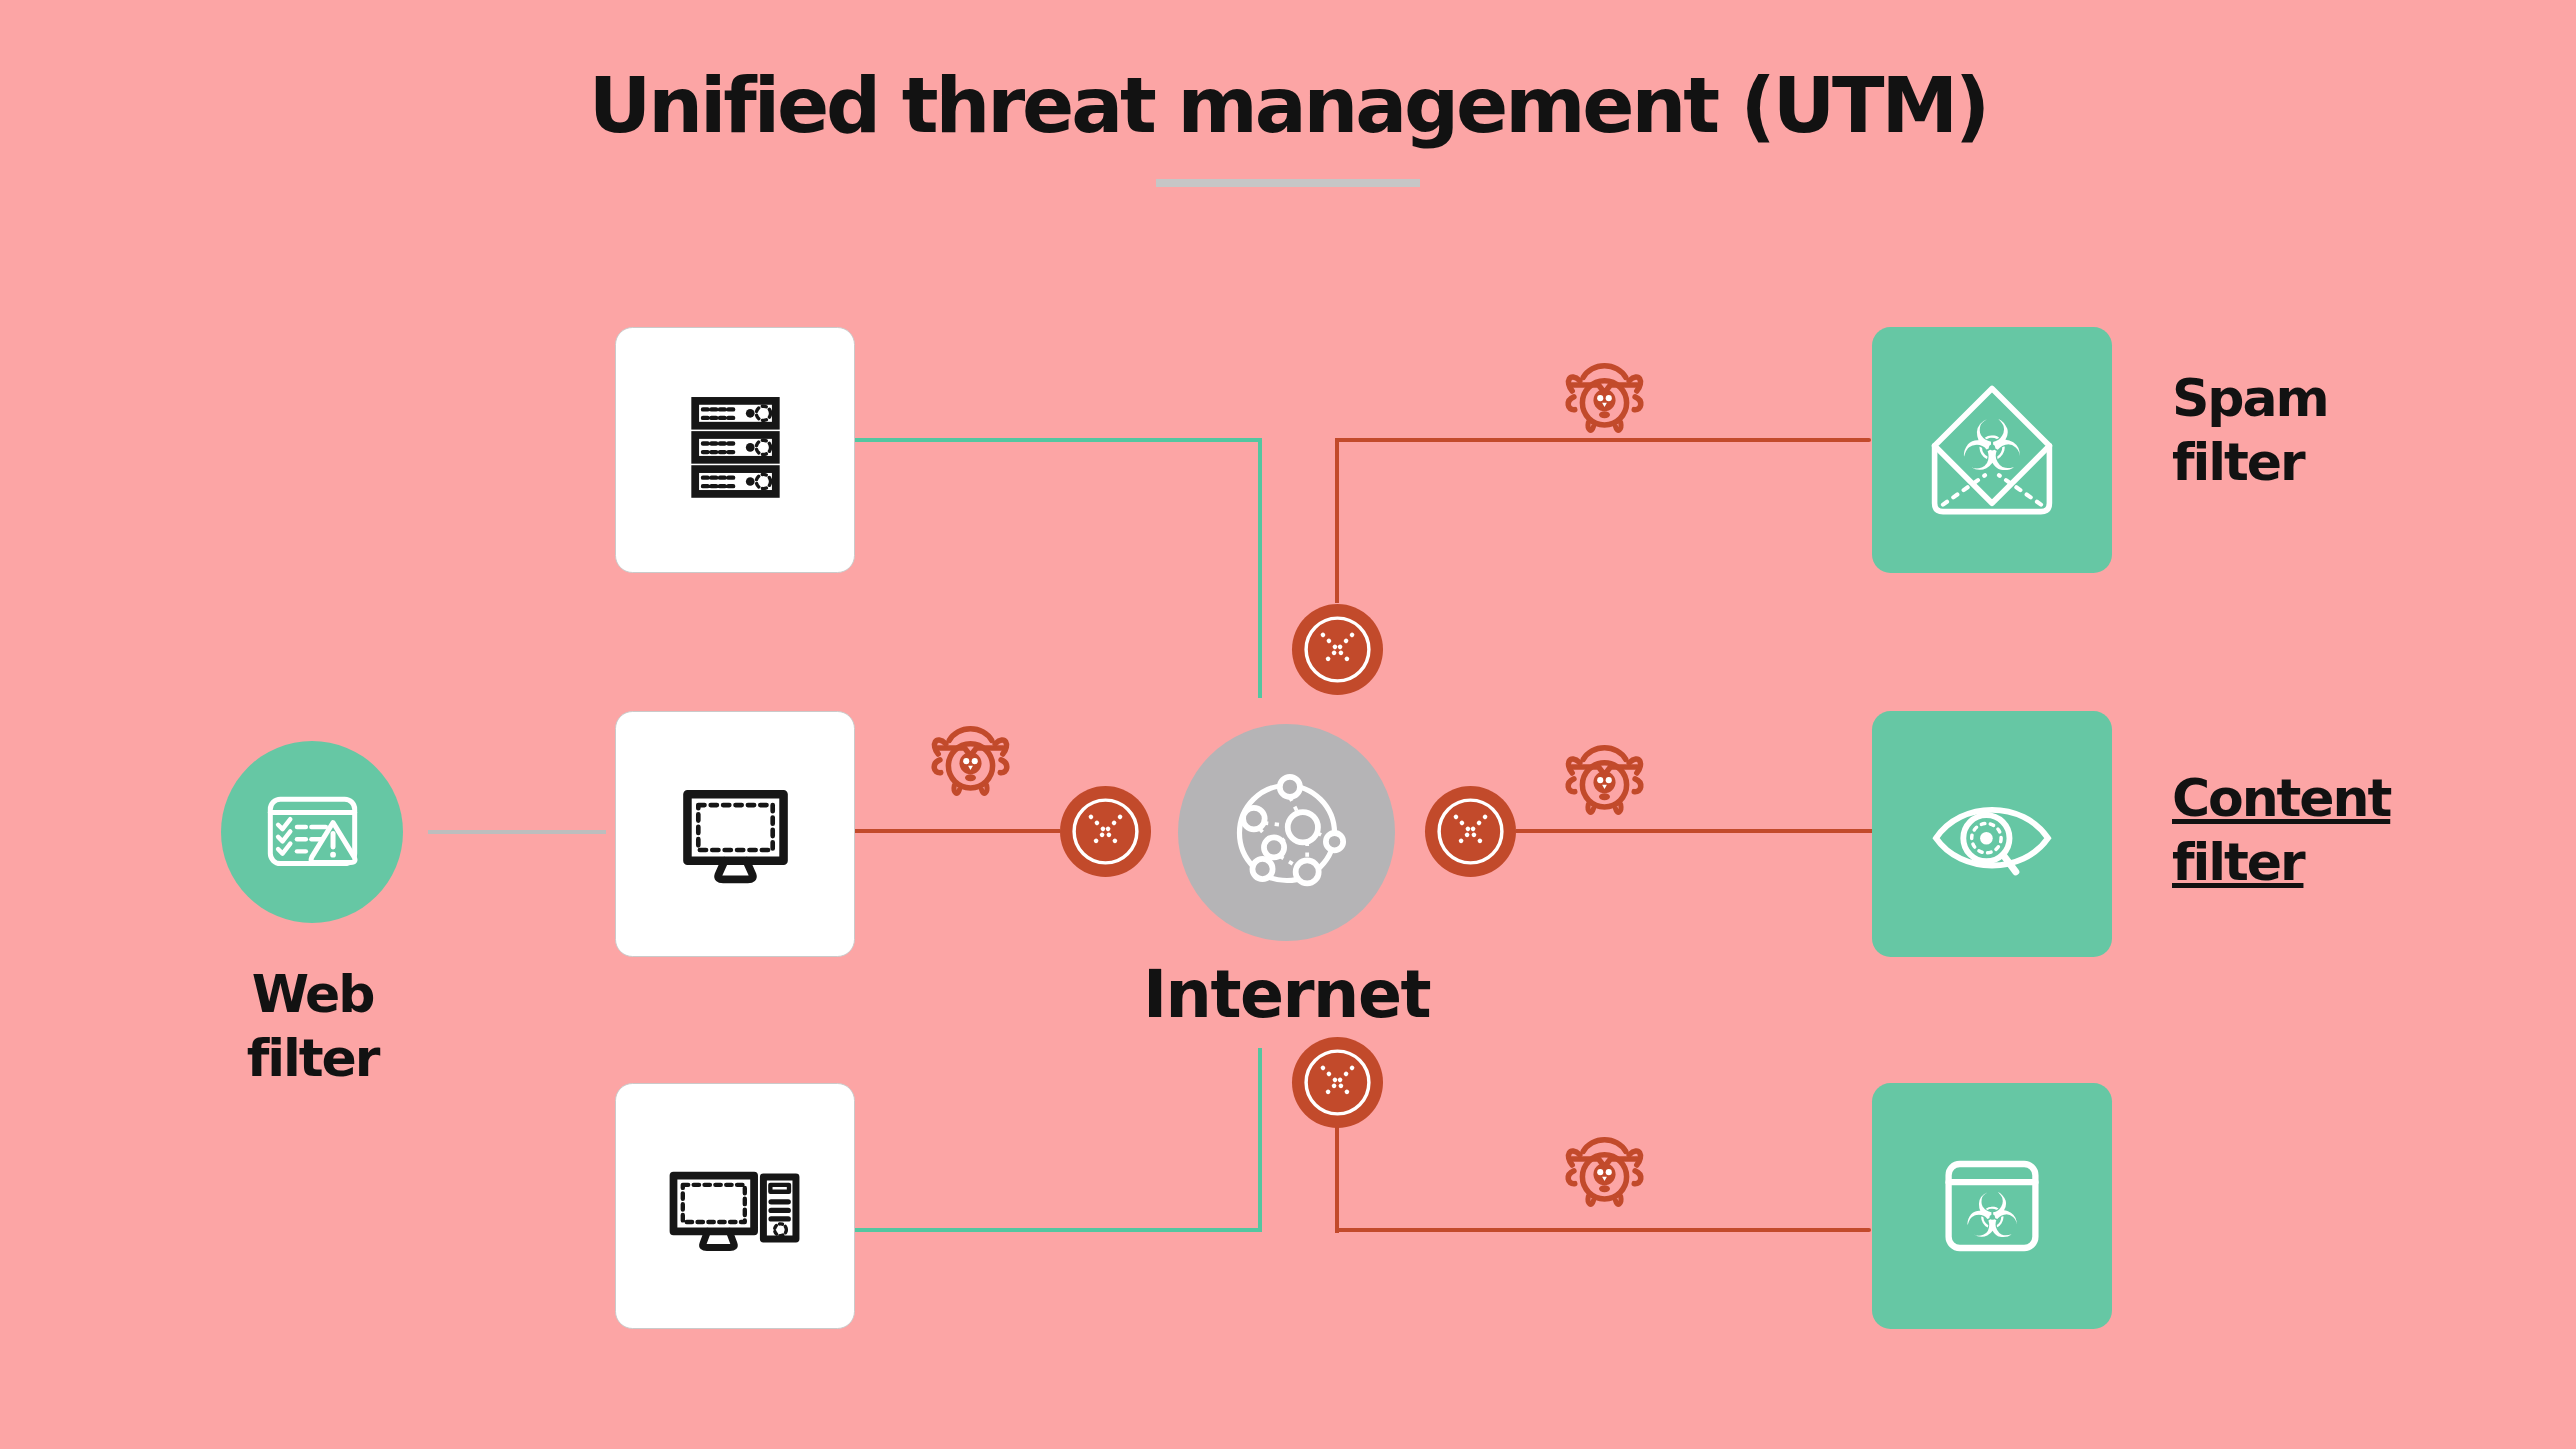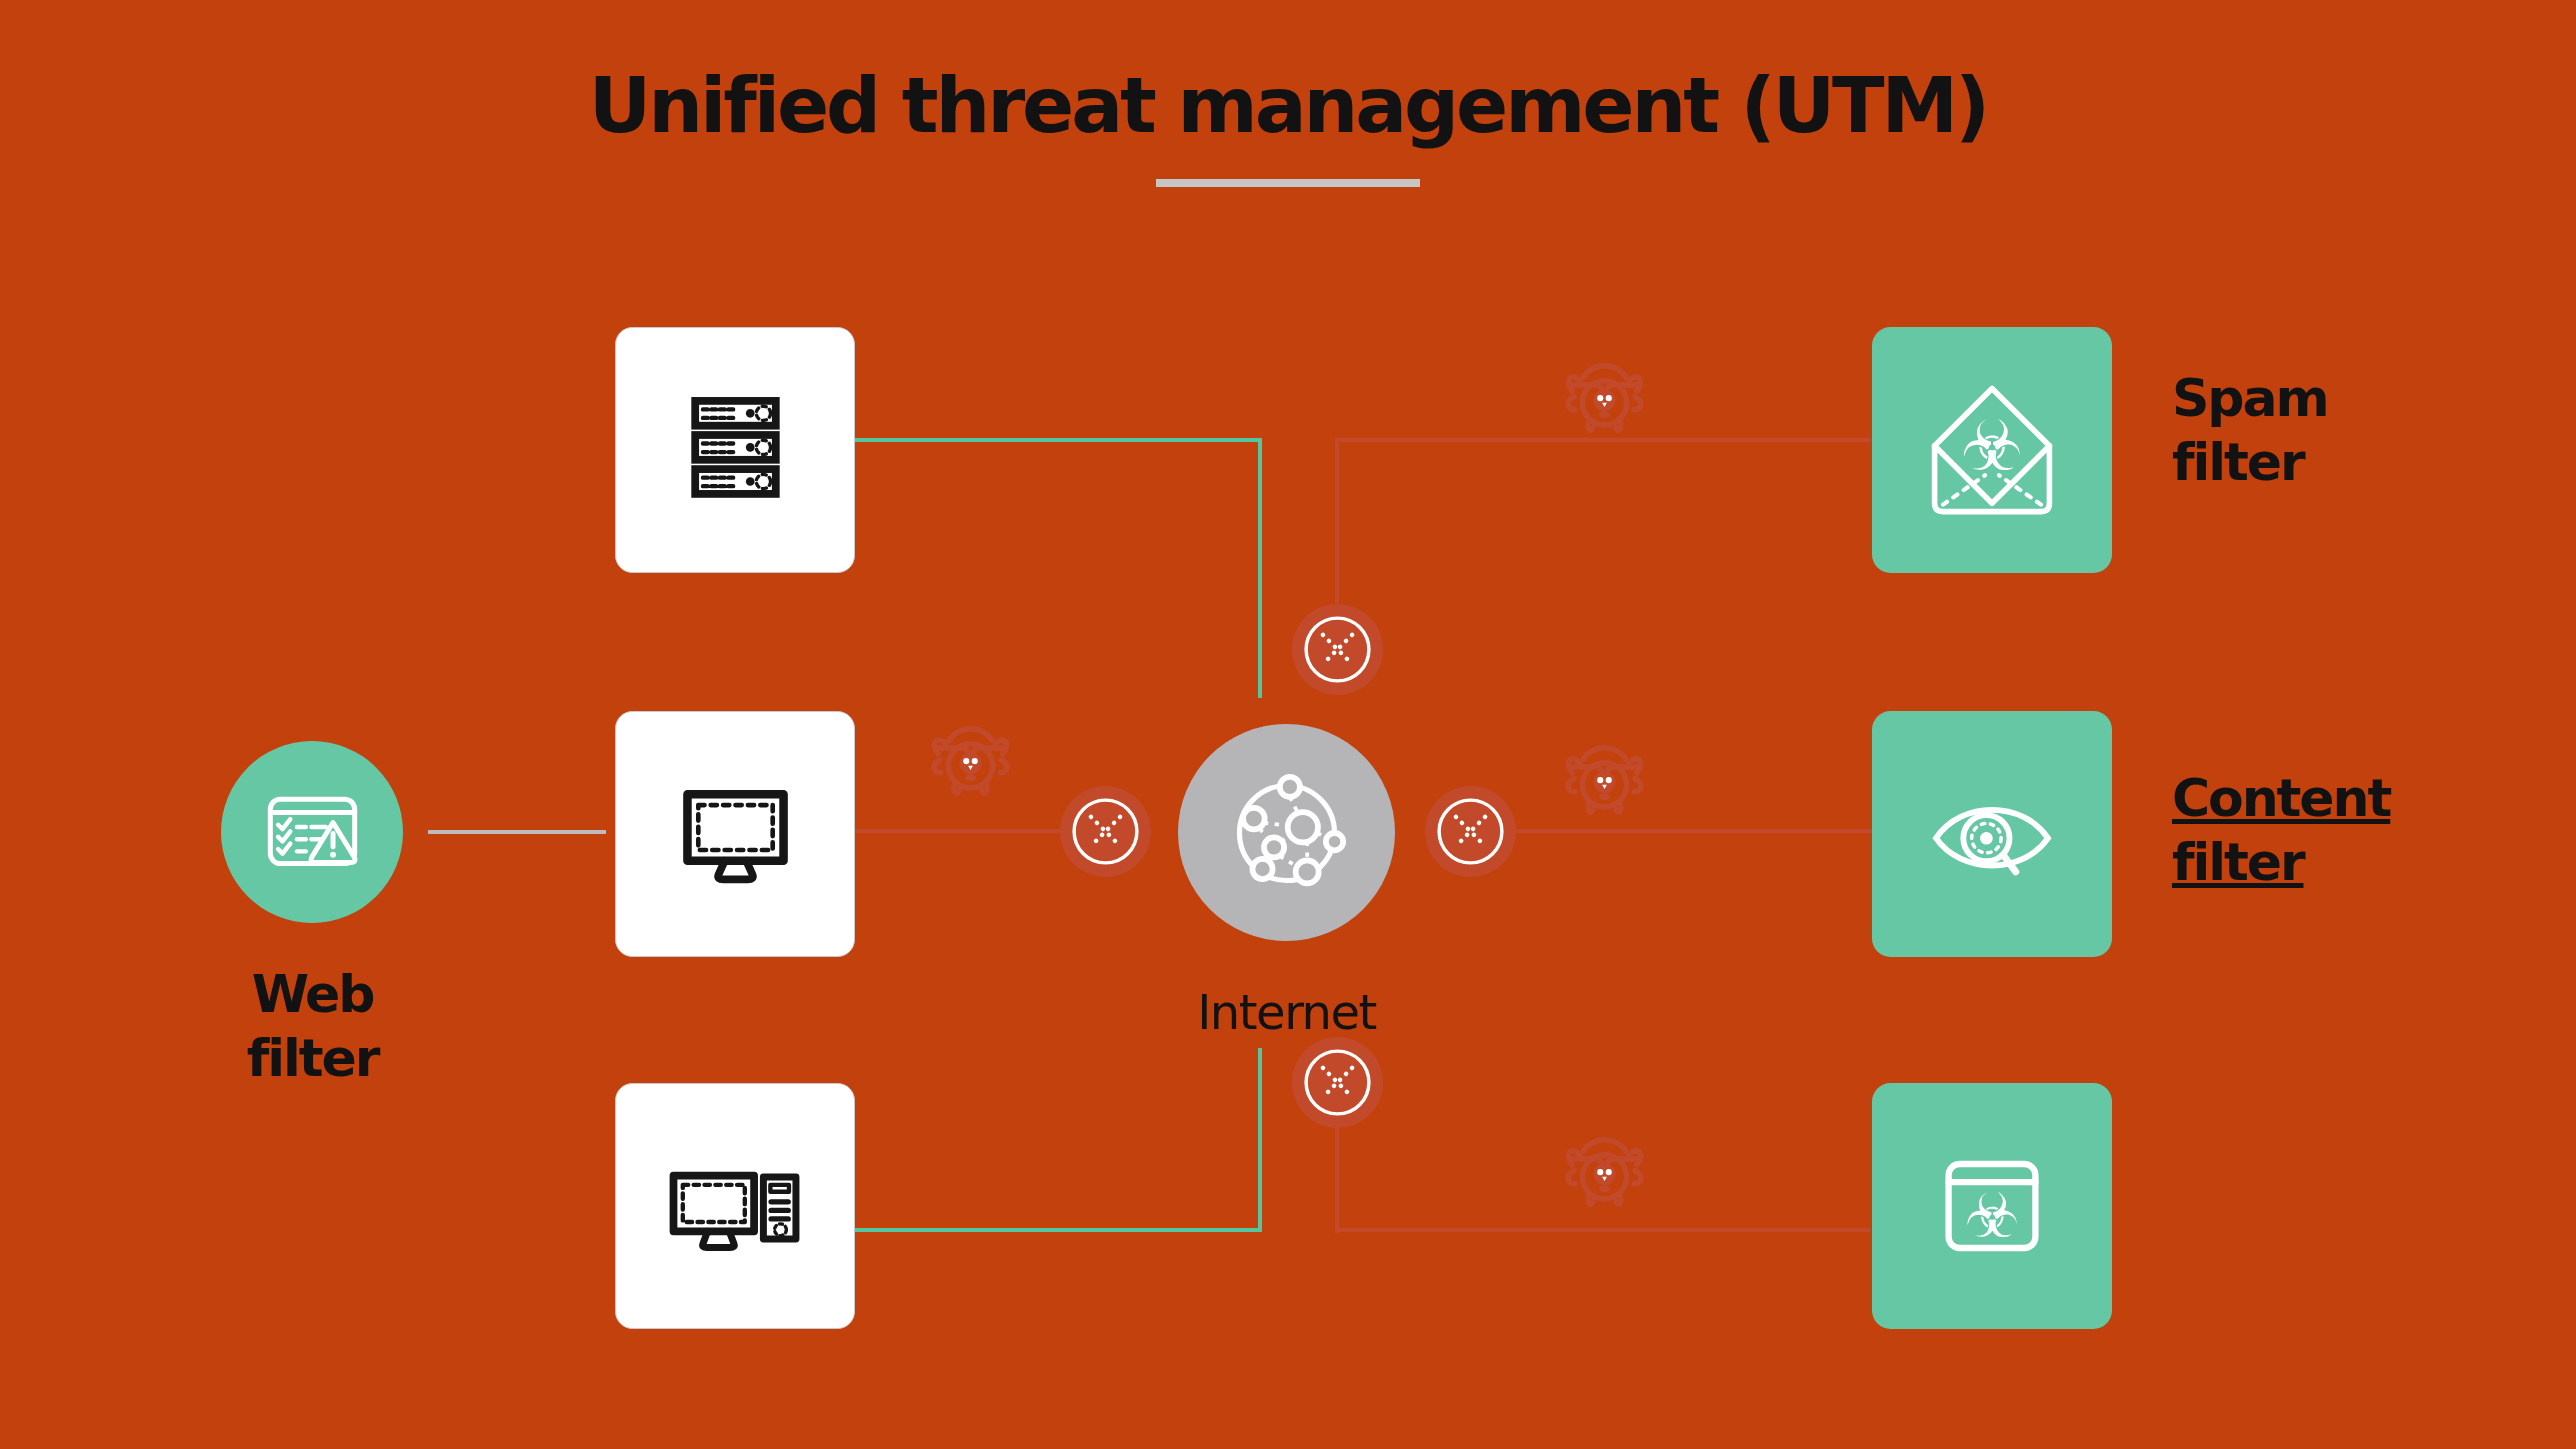--- a/index.html
+++ b/index.html
@@ -1,17 +1,17 @@
 <!DOCTYPE html>
 <html style="--green: #66C7A4; --green-line: #53C6A0; --red: #C24A2B; --gray-circle: #B5B4B6; --gray-line: #BDBDBD; --box-border: #CACACA; --underline: #C6C6C6; --text: #121212;font-size:8.2px"><head>
 <meta charset="utf-8">
 <style>
   html,body{margin:0;padding:0;background:#ffffff;}
   #stage{
-    position:relative;width:2576px;height:1449px;background:#c2410c;overflow:hidden;
+    position:relative;width:2576px;height:1449px;background:#fca5a5;overflow:hidden;
     font-family:"DejaVu Sans","Liberation Sans",sans-serif;color:var(--text,#121212);
   }
   .abs{position:absolute;}
   .title{
     left:0;top:61px;width:100%;text-align:center;
     font-size:77px;font-weight:bold;letter-spacing:-3.1px;color:var(--text);
   }
   .underline{left:1156px;top:179px;width:264px;height:8.2px;background:var(--underline);}
   .line{position:absolute;}
   .gline{background:var(--green-line);}
@@ -26,21 +26,21 @@
     left:1872px;width:240px;height:246px;background:var(--green);border-radius:18.5px;
     display:flex;align-items:center;justify-content:center;color:#fff;
   }
   .circle-node{border-radius:50%;display:flex;align-items:center;justify-content:center;color:#fff;}
   .web-circle{left:221px;top:741px;width:182px;height:182px;background:var(--green);}
   .internet-circle{left:1178px;top:724px;width:217px;height:217px;background:var(--gray-circle);}
   .node-label{
     font-size:52px;font-weight:bold;letter-spacing:-2.1px;line-height:1.24;color:var(--text);
   }
   .center-label{text-align:center;}
-  .internet-label{font-size:48px;font-weight:normal;letter-spacing:-1.5px;color:var(--text);margin-top:27px;}
+  .internet-label{font-size:65px;font-weight:bold;letter-spacing:-1.5px;color:var(--text);}
   .block-badge{width:91px;height:91px;border-radius:50%;background:var(--red);
     display:flex;align-items:center;justify-content:center;}
   .bug{width:85px;height:85px;color:var(--red);}
   svg{display:block;}
 </style>
 </head>
 <body>
 
 <div id="stage">
 

